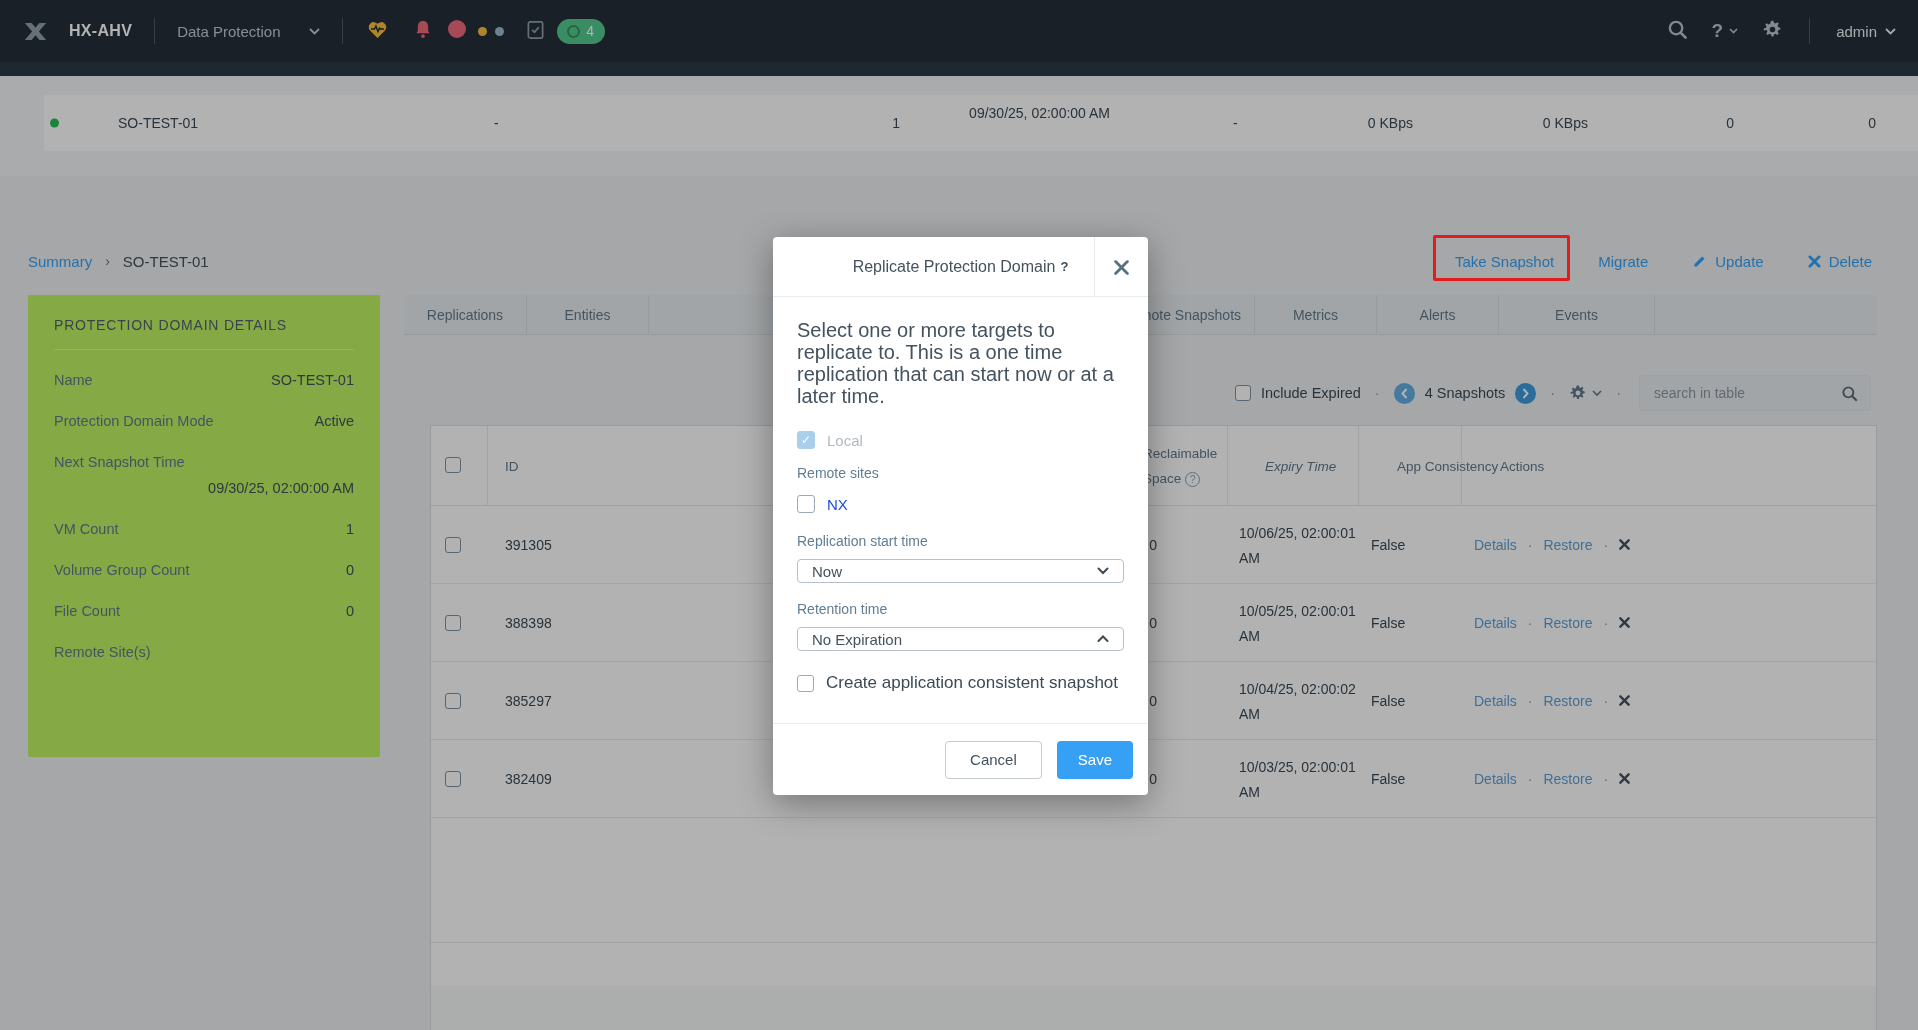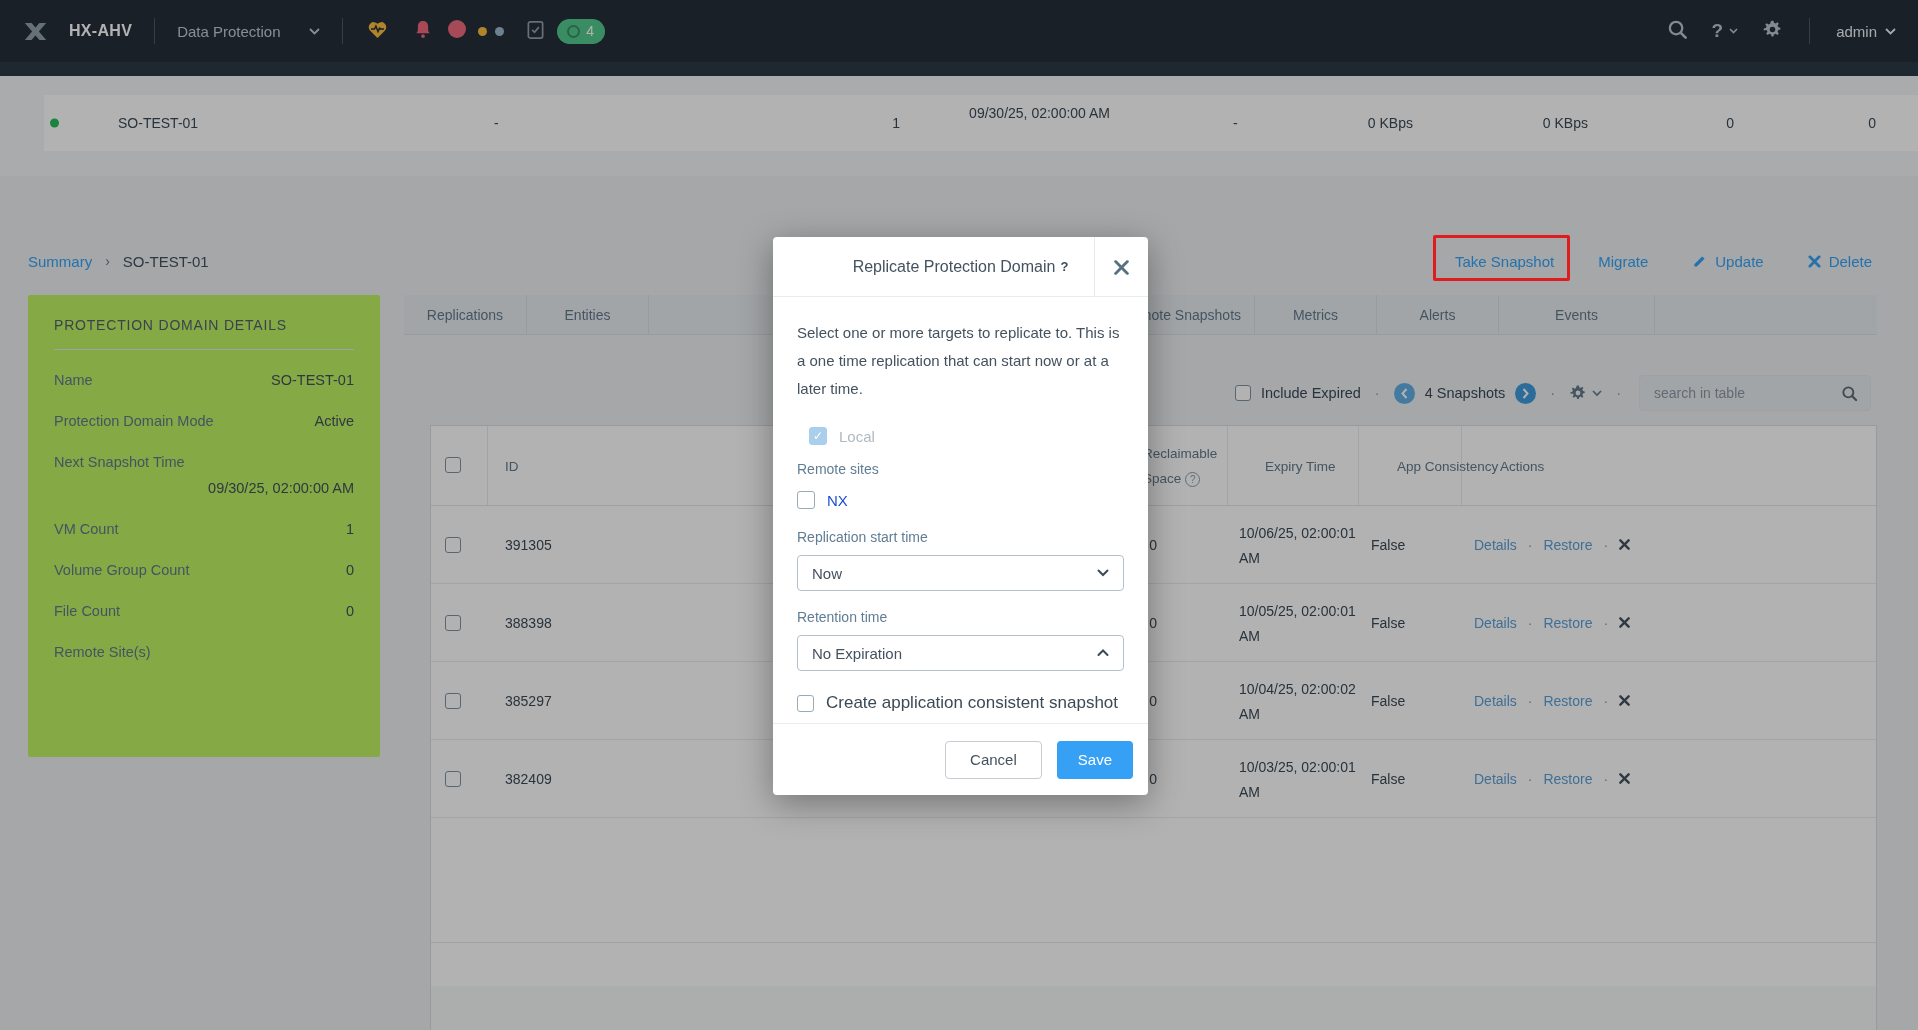--- a/index.html
+++ b/index.html
@@ -107,29 +107,29 @@
   .overlay { position:absolute; left:0; top:0; width:1918px; height:1030px; background:rgba(0,0,0,.30); z-index:50; }
   .modal { position:absolute; left:773px; top:237px; width:375px; height:558px; background:#ffffff;
            border-radius:4px; box-shadow:0 8px 34px rgba(0,0,0,.35); z-index:100; }
   .modal-header { position:relative; height:60px; border-bottom:1px solid #e8ecef;
                   display:flex; align-items:center; justify-content:center; }
   .modal-title { font-size:16px; color:#44525f; }
   .m-help { font-size:13px; font-weight:bold; color:#3c4a56; margin-left:5px; }
   .m-close { position:absolute; right:0; top:0; width:54px; height:60px; border-left:1px solid #e8ecef;
              display:flex; align-items:center; justify-content:center; cursor:pointer; }
   .modal-body { padding:0 24px; }
-  .m-desc { margin-top:22px; font-size:15px; line-height:28px; color:#44525f; }
+  .m-desc { margin-top:22px; font-size:20px; line-height:22px; color:#44525f; }
   .m-row { display:flex; align-items:center; gap:12px; }
-  .m-local { margin-top:24px;margin-left:12px; }
+  .m-local { margin-top:24px; }
   .m-local .lbl { font-size:15px; color:#b0b9c1; }
   .m-sub { margin-top:16px; font-size:14px; color:#5f7d95; }
   .m-nx { margin-top:14px; }
   .m-nx .lbl { font-size:15px; color:#1d4ed8; }
   .m-field-label { margin-top:20px; font-size:14px; color:#5f7d95; }
-  .m-select { margin-top:10px; height:36px; border:1px solid #b6c0c9; border-radius:4px;
+  .m-select { margin-top:10px; height:24px; border:1px solid #b6c0c9; border-radius:4px;
               display:flex; align-items:center; justify-content:space-between; padding:0 14px;
               font-size:15px; color:#44525f; cursor:pointer; background:#fff; }
   .m-appc { margin-top:22px; }
   .m-appc .lbl { font-size:17px; color:#3c4a56; }
   .m-appc .cbx { width:17px; height:17px; }
   .modal-footer { position:absolute; left:0; right:0; bottom:0; height:72px; border-top:1px solid #e8ecef;
                   display:flex; align-items:center; justify-content:flex-end; gap:15px; padding:0 15px; }
   .btn-cancel { height:38px; padding:0 24px; background:#fff; border:1px solid #c5ccd3; border-radius:4px;
                 font-size:15px; color:#44525f; font-family:inherit; cursor:pointer; }
   .btn-save { height:38px; padding:0 21px; background:#36a0f5; border:none; border-radius:4px;
@@ -346,21 +346,21 @@
     <span class="th-vdiv" style="left:56px;"></span>
     <span class="th-vdiv" style="left:796px;"></span>
     <span class="th-vdiv" style="left:927px;"></span>
     <span class="th-vdiv" style="left:1030px;"></span>
     <span class="cbx" style="position:absolute; left:14px; top:31px;"></span>
     <span class="th-cell" style="left:74px;">ID</span>
     <span class="th-reclaim">
       <span>Reclaimable</span><br>
       <span>Space</span><span class="q-badge">?</span>
     </span>
-    <span class="th-cell" style="left:834px;">Expiry Time</span>
+    <span class="th-cell" style="left:834px;font-style:italic;">Expiry Time</span>
     <span class="th-cell" style="left:966px;">App Consistency</span>
     <span class="th-cell" style="left:1069px;">Actions</span>
   </div>
 
   <div class="tr-row">
     <span class="cbx tr-cbx"></span>
     <span class="td-id">391305</span>
     <span class="td-reclaim">0</span>
     <span class="td-expiry">10/06/25, 02:00:01 AM</span>
     <span class="td-app">False</span>

